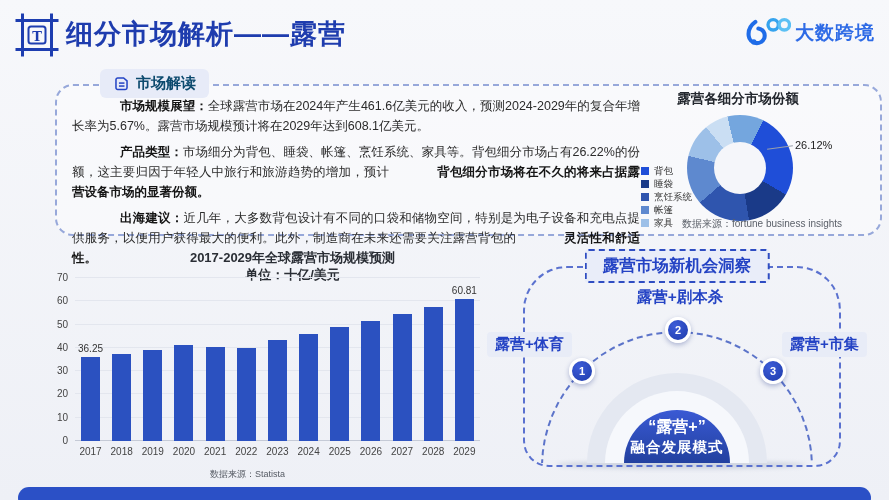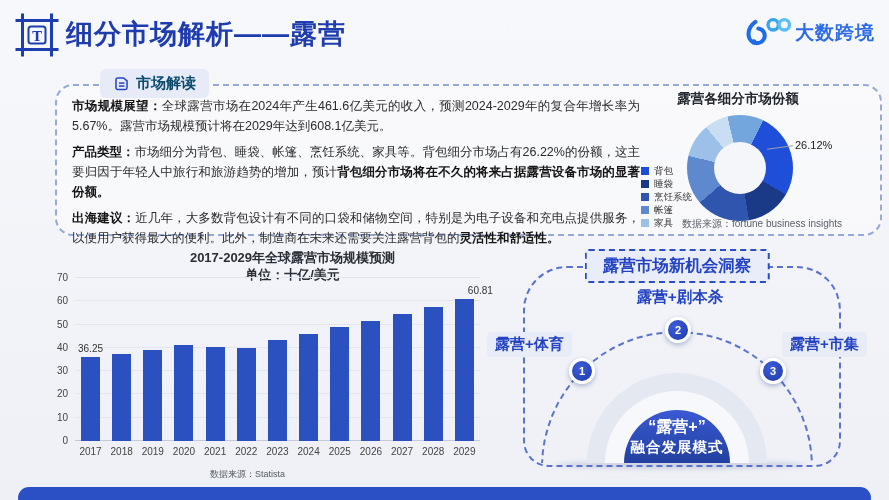--- a/index.html
+++ b/index.html
@@ -13,21 +13,21 @@
   .logo{position:absolute;right:14px;top:16px;display:flex;align-items:center;gap:4px;}
   .logo-text{font-size:19px;font-weight:800;color:#2e6be6;letter-spacing:1px;}
   
   .card{position:absolute;left:55px;top:84px;width:823px;height:148px;
         border:2px dashed #97a8da;border-radius:18px;background:rgba(255,255,255,.4);}
   .badge{position:absolute;left:100px;top:69px;height:29px;display:flex;align-items:center;gap:6px;
          background:#e7ebf8;border-radius:6px;padding:0 13px;z-index:3;}
   .badge-label{font-size:15px;font-weight:800;color:#0c4a6e;}
   .paras{position:absolute;left:72px;top:96px;width:568px;z-index:2;}
   .paras p{margin:0 0 6px 0;font-size:12.5px;line-height:20px;color:#2b2b2b;text-align:justify;}
-  .paras b{color:#151515;}
+  .paras b{color:#151515;margin-left:48px;}
   
   .donut-title{position:absolute;left:640px;top:90px;width:196px;text-align:center;
                font-size:13.5px;font-weight:800;color:#23272e;z-index:2;}
   .donut{position:absolute;left:687px;top:115px;width:106px;height:106px;border-radius:50%;z-index:2;}
   .donut-hole{position:absolute;left:50%;top:50%;width:52px;height:52px;border-radius:50%;
               transform:translate(-50%,-50%);background:#f5f6fa;}
   .callout-line{position:absolute;left:767px;top:147px;width:26px;height:1px;background:#9aa0ab;
                 transform:rotate(-8deg);z-index:3;}
   .callout-label{position:absolute;left:795px;top:139px;font-size:11px;color:#222;z-index:3;}
   .donut-legend{position:absolute;left:641px;top:165px;z-index:4;}
@@ -233,21 +233,21 @@
         </div>
         <div class="bar-slot">
           <div class="bar" style="height: 126.814px; background: rgb(43, 81, 192);"></div>
           <div class="bar-year">2027</div>
         </div>
         <div class="bar-slot">
           <div class="bar" style="height: 134.009px; background: rgb(43, 81, 192);"></div>
           <div class="bar-year">2028</div>
         </div>
         <div class="bar-slot">
-          <div class="bar-val" style="bottom: 144.6px; margin-left: 16px;">60.81</div>
+          <div class="bar-val" style="bottom: 144.6px;">60.81</div>
           <div class="bar" style="height: 141.6px; background: rgb(43, 81, 192);"></div>
           <div class="bar-year">2029</div>
         </div>
       </div>
   </div>
   <div class="bar-src">数据来源：Statista</div>
 
   <div class="panel-shadow"></div>
   <div class="panel"></div>
   <div class="half outer"></div>

